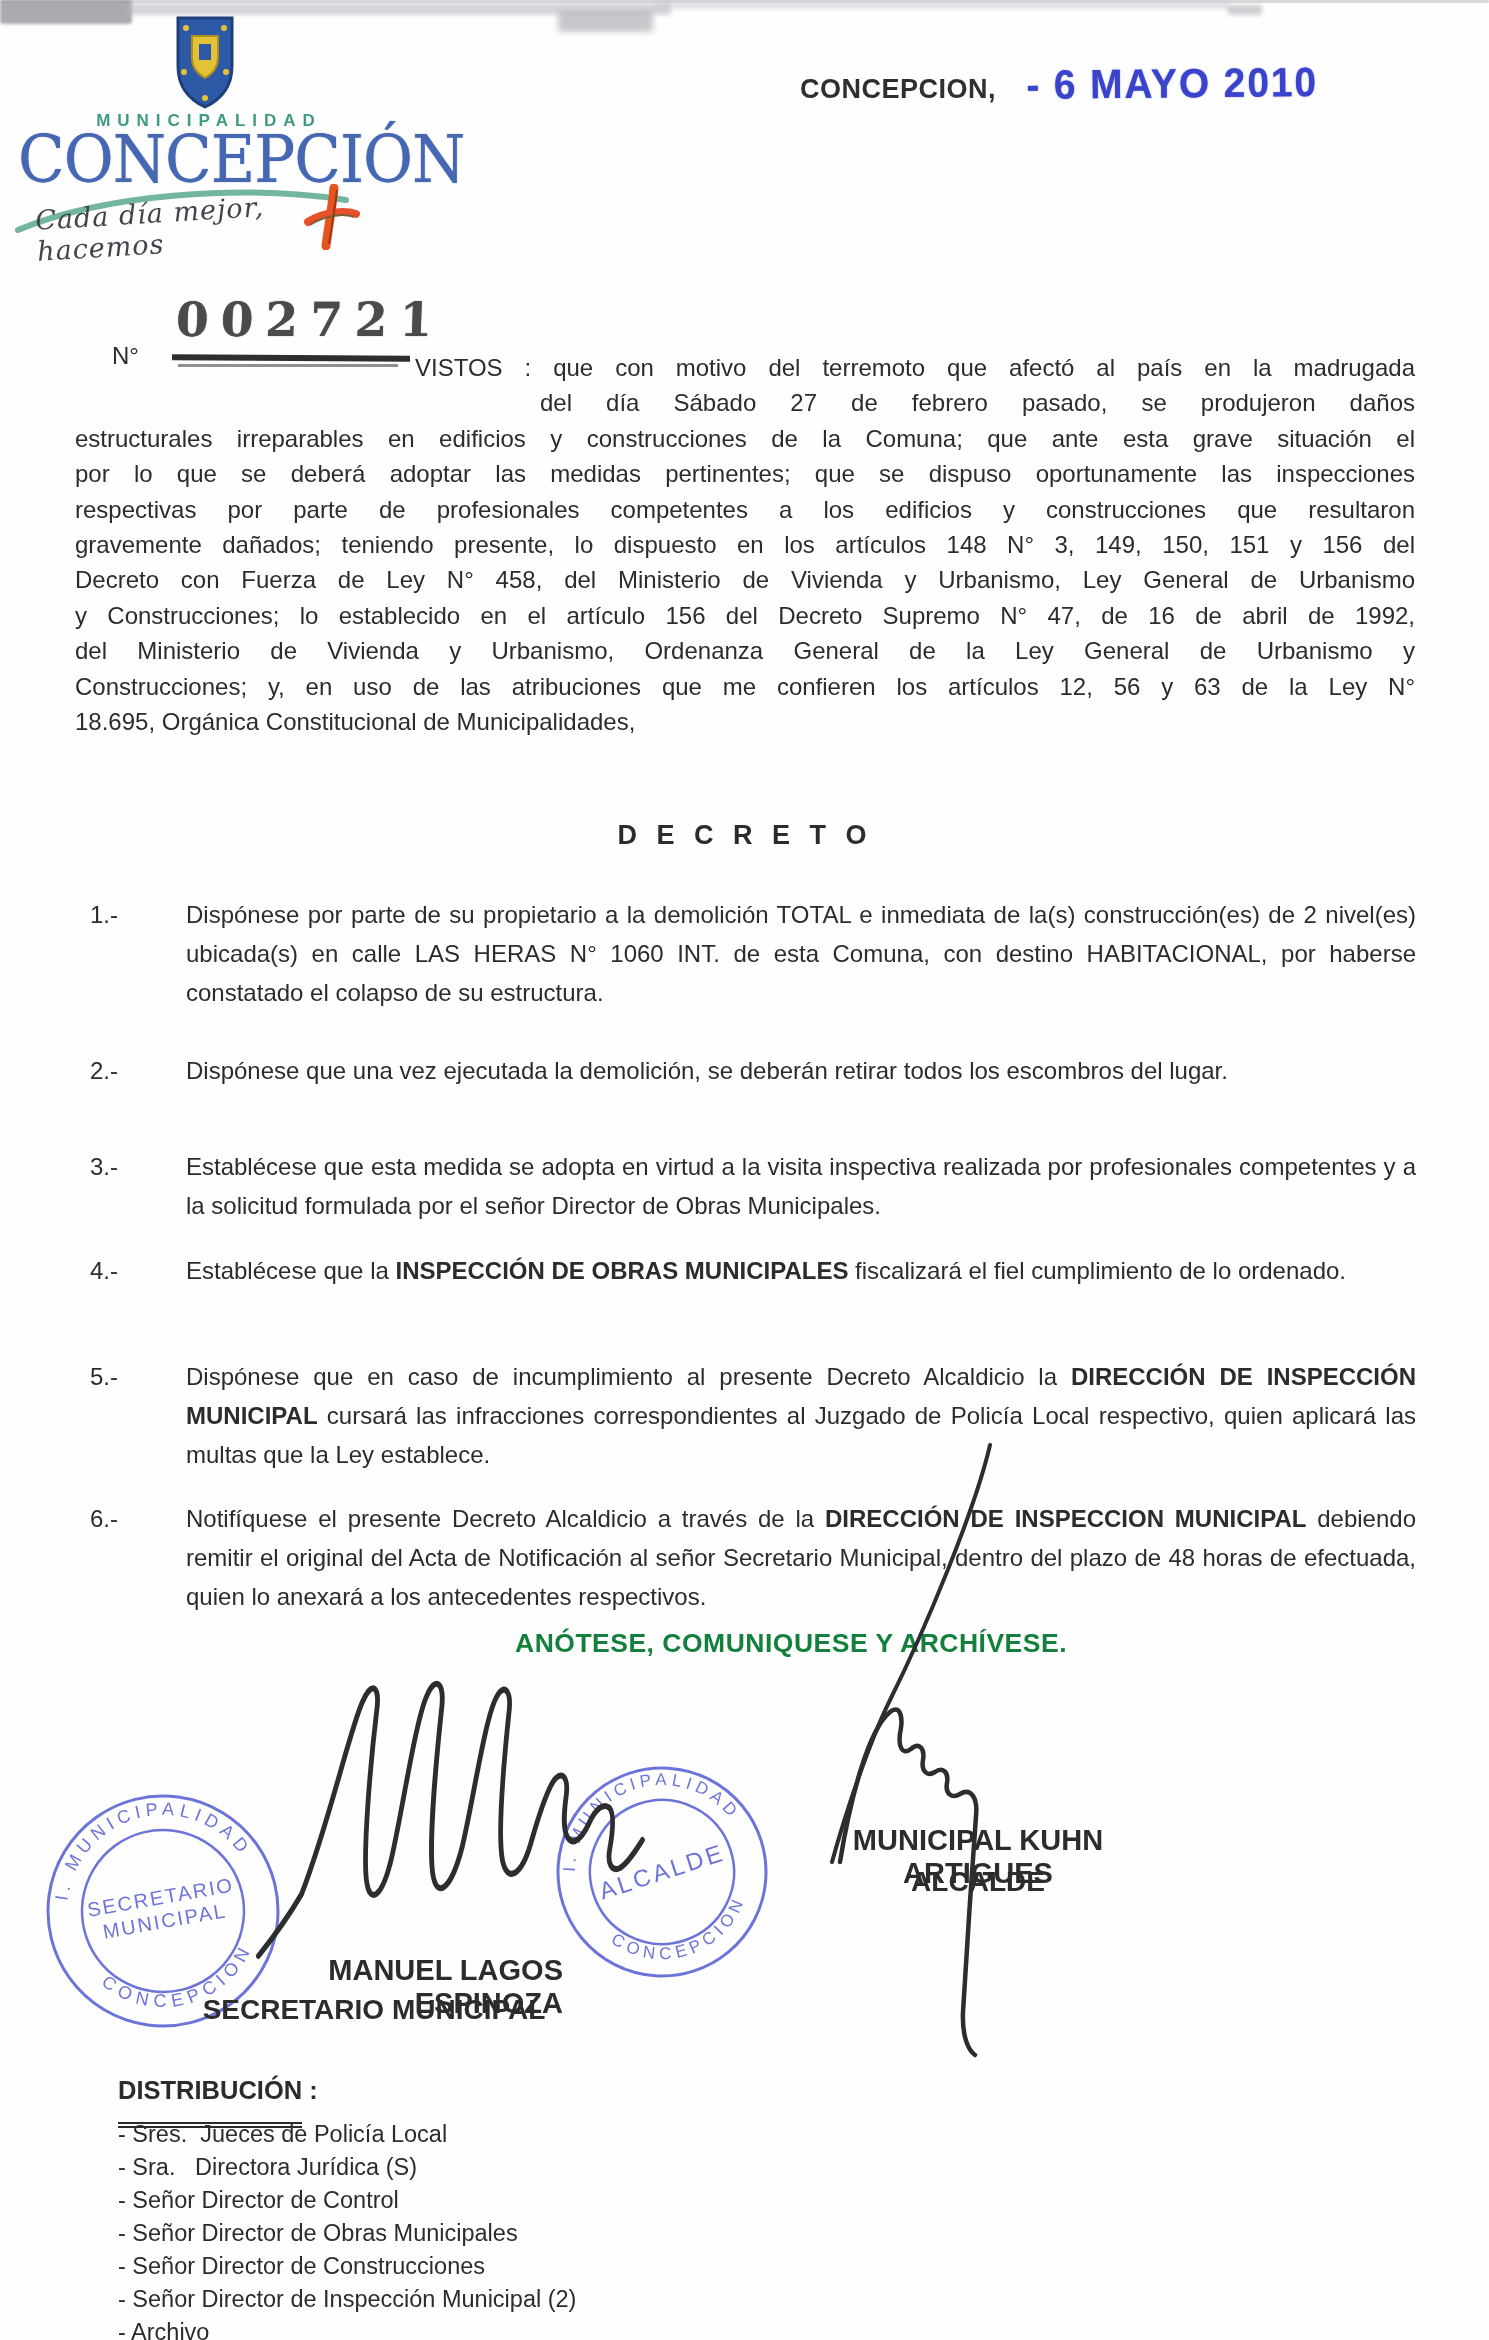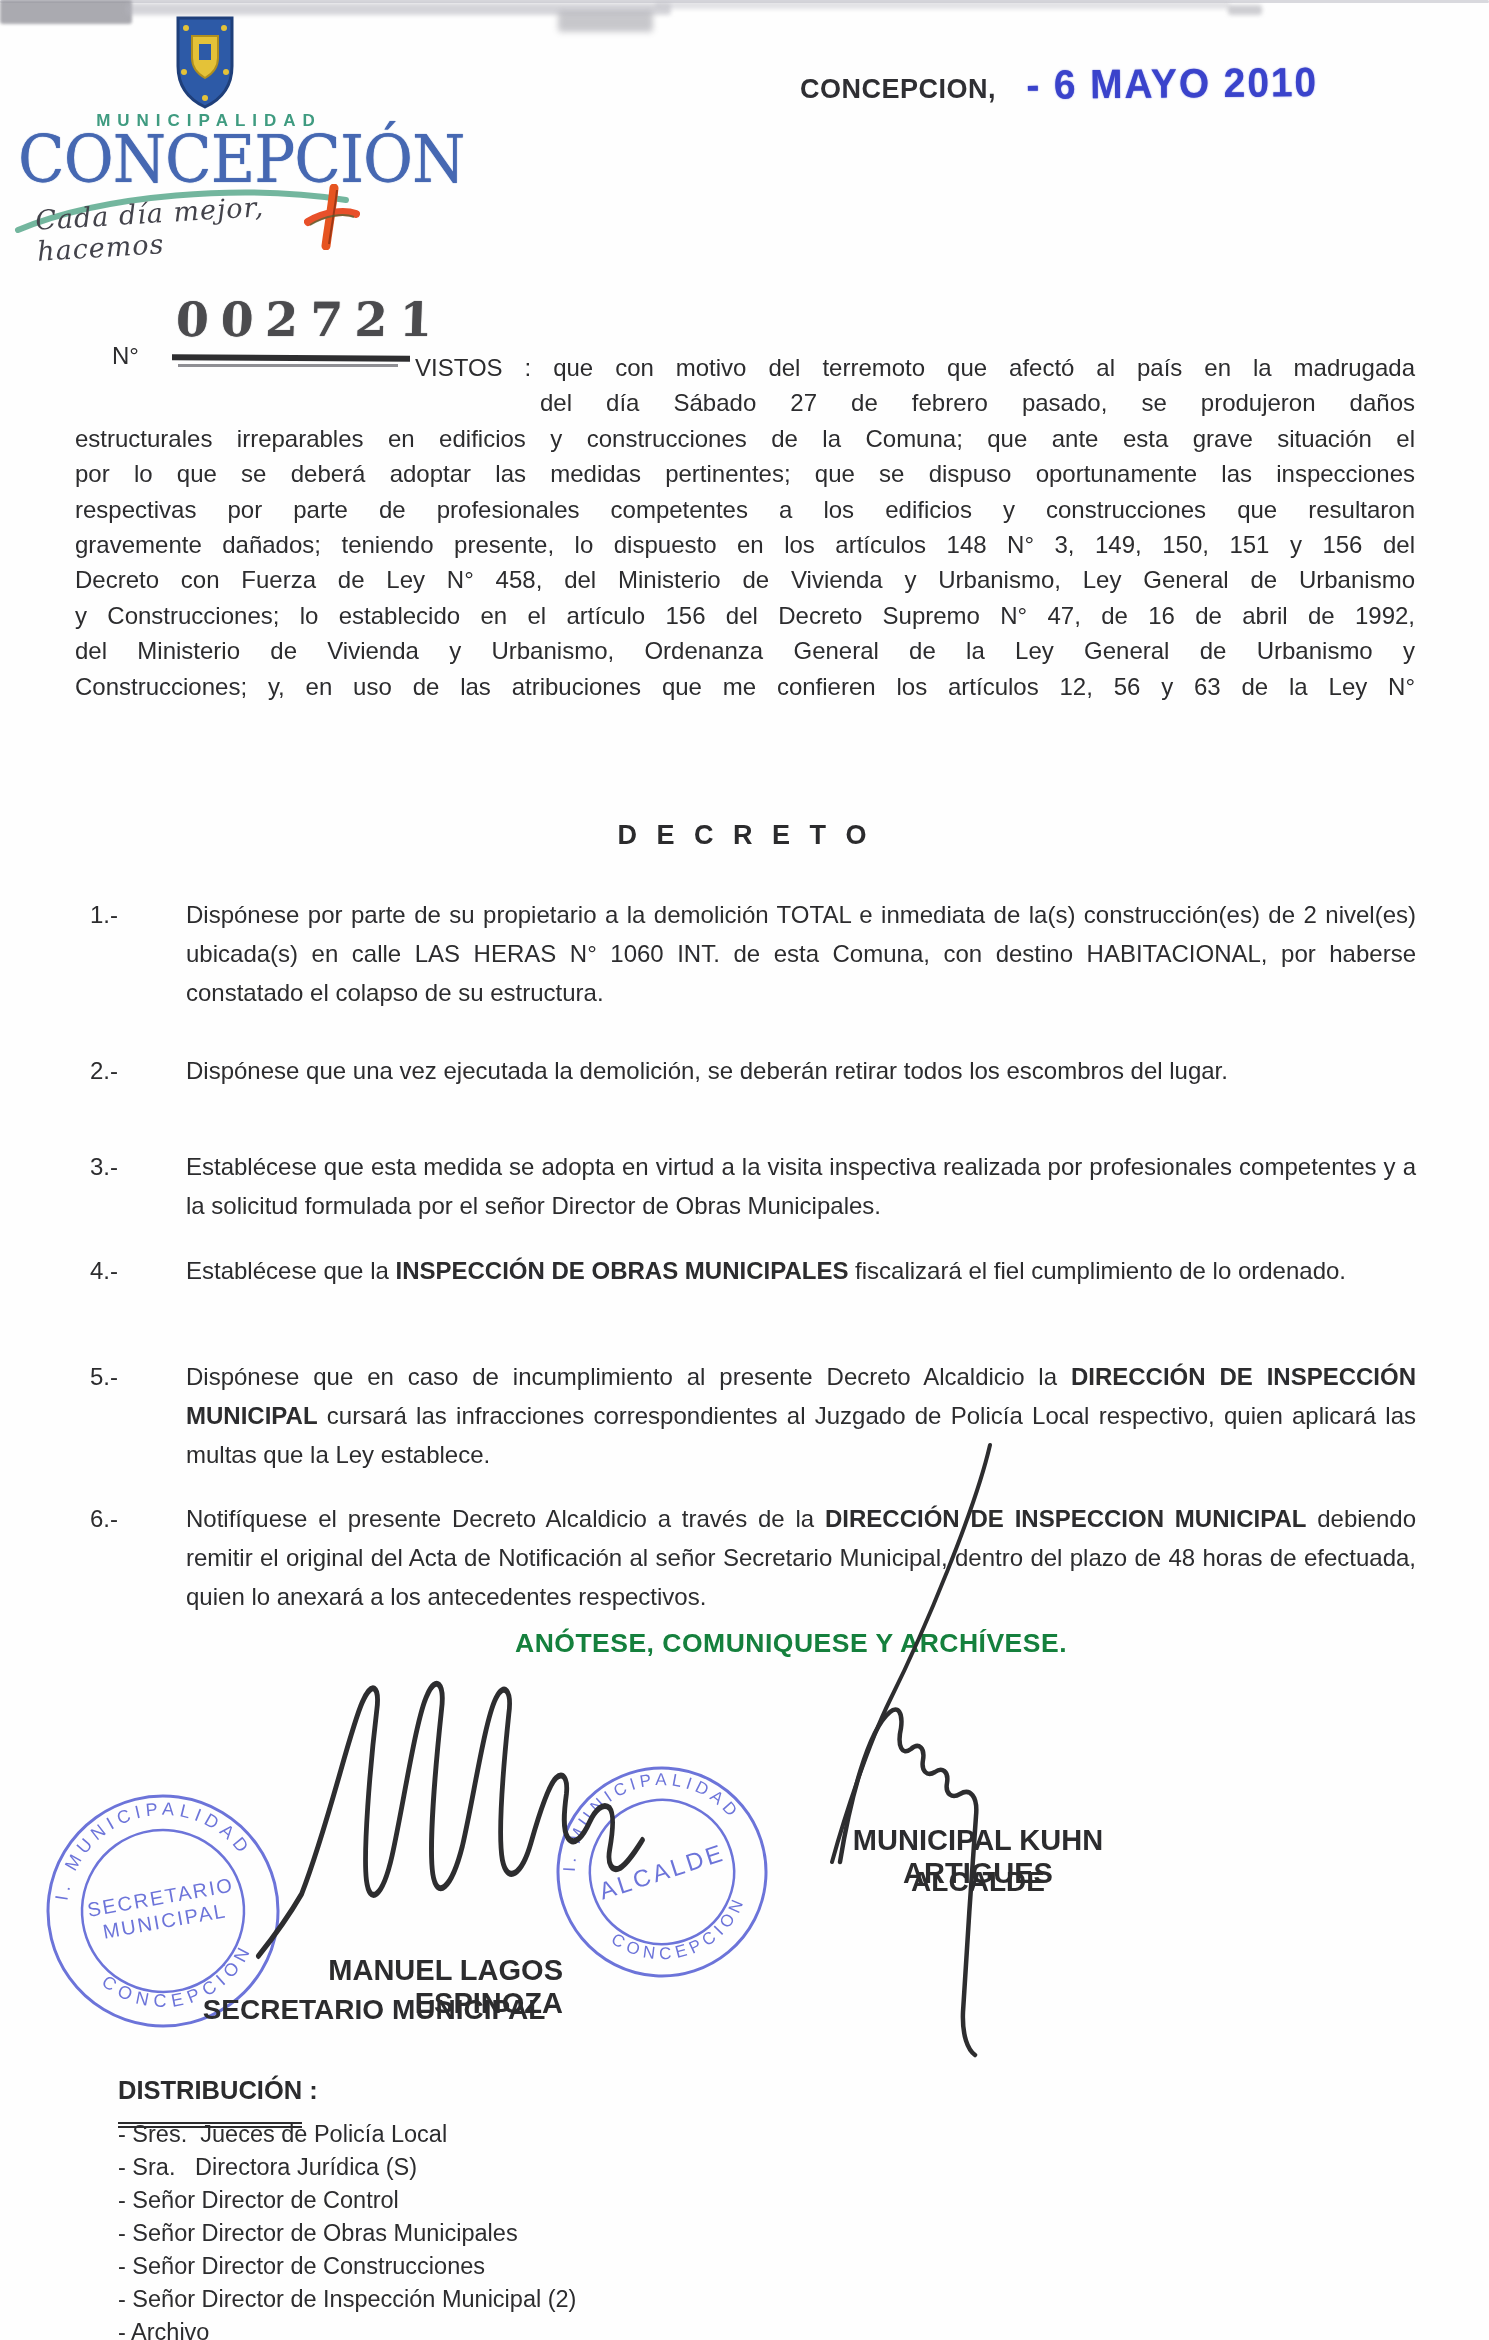--- a/index.html
+++ b/index.html
@@ -128,20 +128,21 @@
     <div class="vline vl1">VISTOS : que con motivo del terremoto que afectó al país en la madrugada</div>
     <div class="vline vl2">del día Sábado 27 de febrero pasado, se produjeron daños</div>
     <div class="vline">estructurales irreparables en edificios y construcciones de la Comuna; que ante esta grave situación el</div>
     <div class="vline">por lo que se deberá adoptar las medidas pertinentes; que se dispuso oportunamente las inspecciones</div>
     <div class="vline">respectivas por parte de profesionales competentes a los edificios y construcciones que resultaron</div>
     <div class="vline">gravemente dañados; teniendo presente, lo dispuesto en los artículos 148 N° 3, 149, 150, 151 y 156 del</div>
     <div class="vline">Decreto con Fuerza de Ley N° 458, del Ministerio de Vivienda y Urbanismo, Ley General de Urbanismo</div>
     <div class="vline">y Construcciones; lo establecido en el artículo 156 del Decreto Supremo N° 47, de 16 de abril de 1992,</div>
     <div class="vline">del Ministerio de Vivienda y Urbanismo, Ordenanza General de la Ley General de Urbanismo y</div>
     <div class="vline">Construcciones; y, en uso de las atribuciones que me confieren los artículos 12, 56 y 63 de la Ley N°</div>
+    <div class="vline vl-last">18.695, Orgánica Constitucional de Municipalidades,</div>
   </div>
 
   <div class="abs decreto">D E C R E T O</div>
 
   <div class="item it1">
     <span class="inum">1.-</span>
     <div class="itxt"><span>Dispónese por parte de su propietario a la demolición TOTAL e inmediata de la(s) construcción(es) de 2 nivel(es) ubicada(s) en calle LAS HERAS N° 1060 INT. de esta Comuna, con destino HABITACIONAL, por haberse constatado el colapso de su estructura.</span><span class="b"></span><span></span></div>
   </div>
   <div class="item it2">
     <span class="inum">2.-</span>

